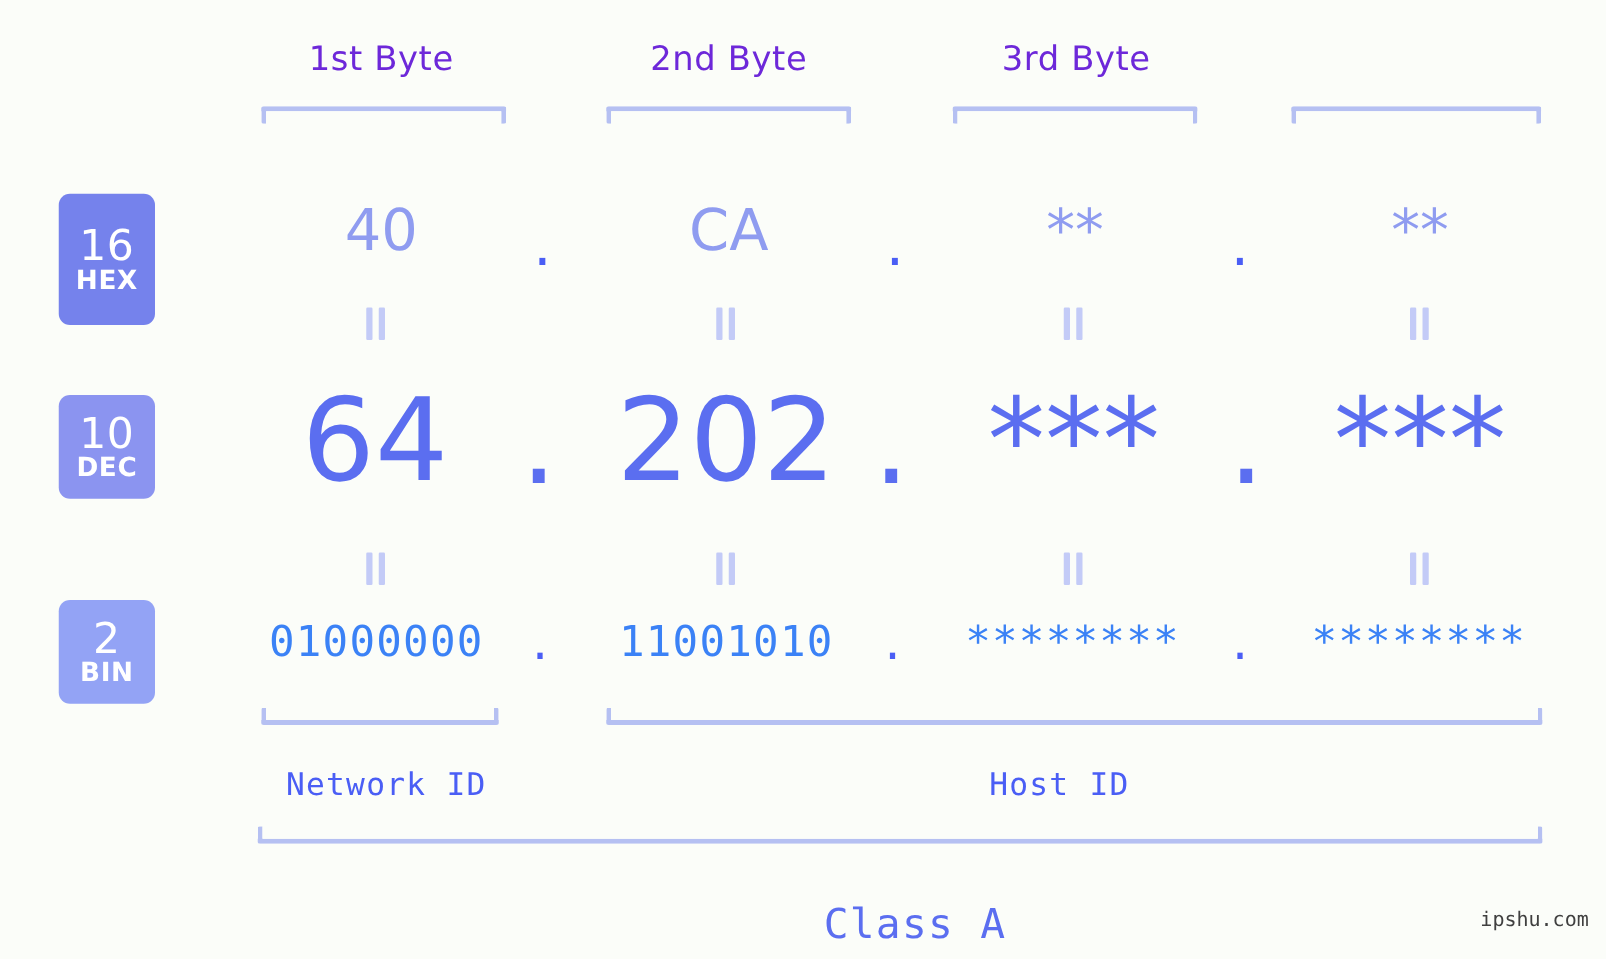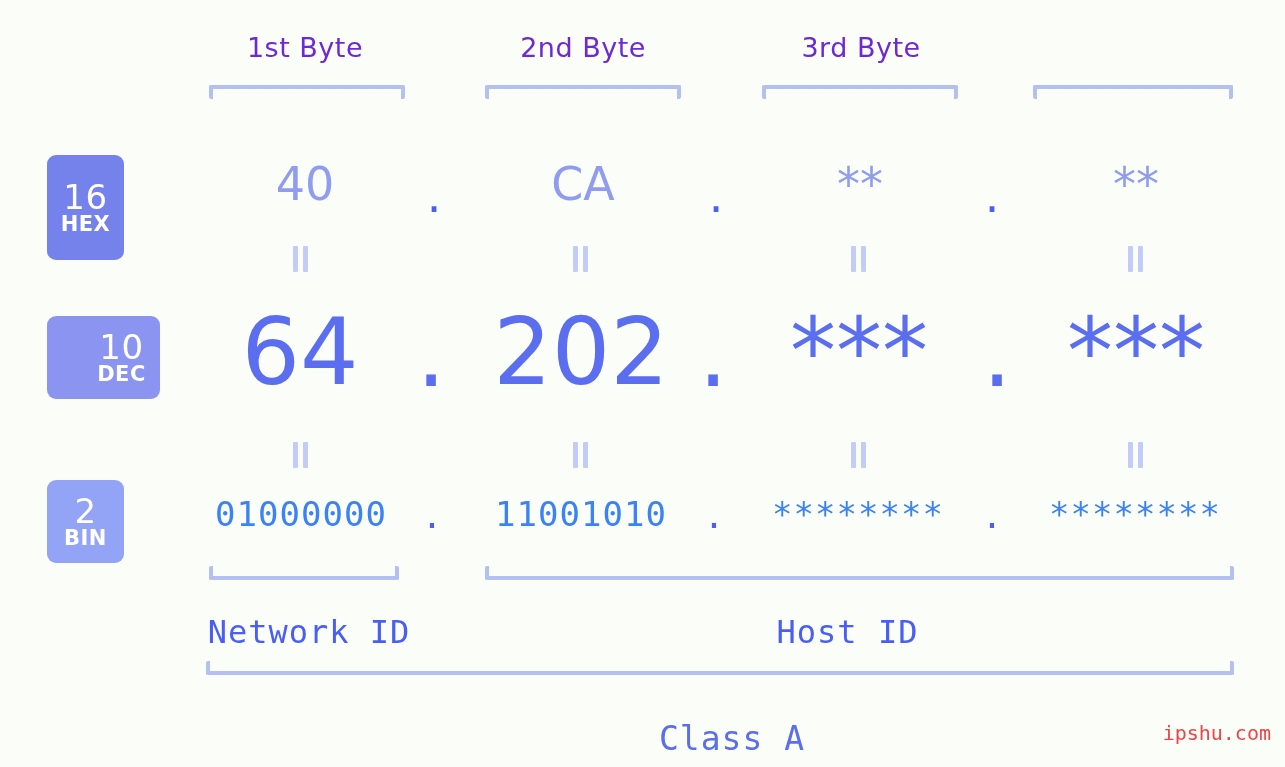--- a/index.html
+++ b/index.html
@@ -71,21 +71,21 @@
     font-weight: 400;
     letter-spacing: 0.5px;
   }
   .badge .radix-name {
     font-size: 21px;
     font-weight: 700;
     margin-top: 0;
     letter-spacing: 0.5px;
   }
   #badge-hex { top: 155px; height: 105px; background: #7582ec; }
-  #badge-dec { top: 316px; height: 83px; background: #8b94f0; padding-left: 36px; }
+  #badge-dec { top: 316px; height: 83px; background: #8b94f0; }
   #badge-bin { top: 480px; height: 83px; background: #93a3f5; }
 
   
   .row {
     position: absolute;
     left: 0;
     width: 1285px;
     height: 0;
   }
   .cell {
@@ -159,43 +159,43 @@
     display: block;
   }
   .eq i.a { left: 1px; }
   .eq i.b { left: 11px; }
 
   
   .idlabel {
     position: absolute;
     text-align: center;
     font-family: "DejaVu Sans Mono", monospace;
-    font-size: 32px;
+    font-size: 25px;
     color: #4a5ef5;
     white-space: nowrap;
     letter-spacing: 1px;
   }
   .classlabel {
     position: absolute;
     text-align: center;
     font-family: "DejaVu Sans Mono", monospace;
     font-size: 33px;
     color: #5b6ef0;
     white-space: nowrap;
     letter-spacing: 1px;
   }
 
   
   #watermark {
     position: absolute;
     right: 14px;
     bottom: 22px;
     font-family: "DejaVu Sans Mono", monospace;
-    font-size: 20px;
-    color: #ef4444;
+    font-size: 16px;
+    color: #404040;
     letter-spacing: 0px;
   }
 </style>
 </head>
 <body>
 
 <div id="stage">
 
   <div class="byte-label" style="left:185px; width:240px;">1st Byte</div>
   <div class="byte-label" style="left:463px; width:240px;">2nd Byte</div>

